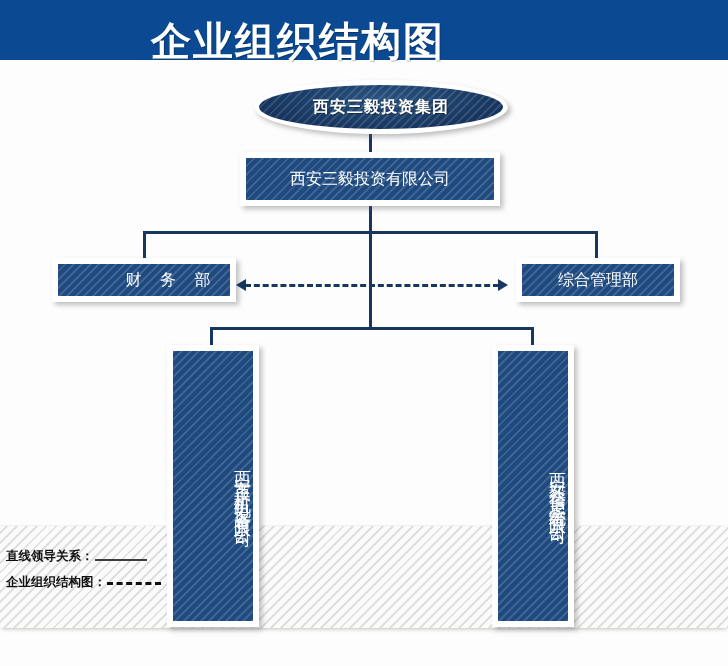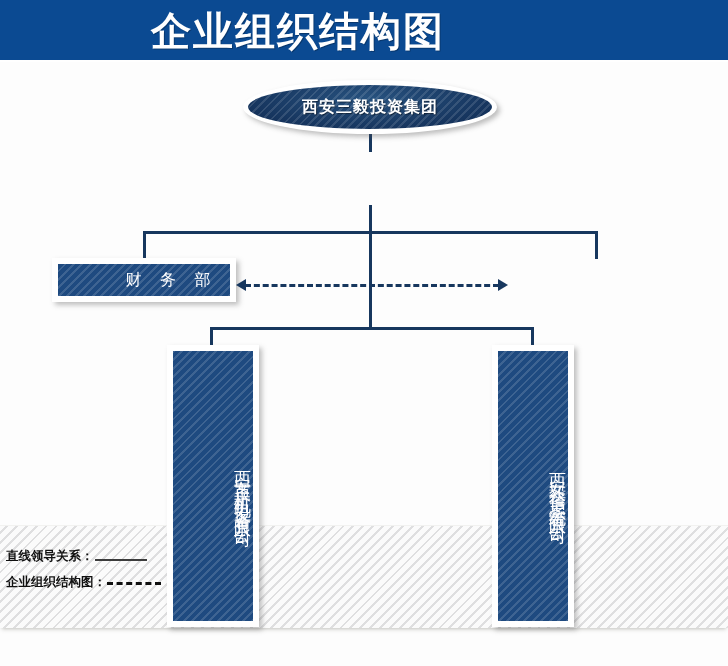--- a/index.html
+++ b/index.html
@@ -11,21 +11,21 @@
   }
   #stage { position: relative; width: 728px; height: 666px; background: #fdfdfd; }
 
   
   .header-banner {
     position: absolute; left: 0; top: 0; width: 728px; height: 62px;
     background: #0b4a92;
     border-bottom: 2px solid #ffffff;
   }
   .header-title {
-    position: absolute; left: 0; top: 0; width: 596px; height: 62px;
+    position: absolute; left: 0; top: 10px; width: 596px; height: 62px;
     display: flex; align-items: center; justify-content: center;
     color: #ffffff;
     font-size: 40px;
     font-weight: 700;
     letter-spacing: 2px;
     text-shadow: 1px 1px 0 rgba(0,0,0,.25);
   }
 
   
   .hatch-band {
@@ -147,29 +147,35 @@
 
   <div class="conn v" style="left:369px; top:205px; width:3px; height:125px;"></div>
   <div class="conn h" style="left:143px; top:231px; width:455px; height:3px;"></div>
   <div class="conn v" style="left:143px; top:231px; width:3px; height:28px;"></div>
   <div class="conn v" style="left:595px; top:231px; width:3px; height:28px;"></div>
 
   <div class="conn h" style="left:210px; top:327px; width:324px; height:3px;"></div>
   <div class="conn v" style="left:210px; top:327px; width:3px; height:22px;"></div>
   <div class="conn v" style="left:531px; top:327px; width:3px; height:22px;"></div>
 
-  <div class="node ellipse" style="left:243px; top:80px; width:254px; height:54px;">
+  <div class="node ellipse" style="left:254px; top:80px; width:254px; height:54px;">
     <div class="fill">西安三毅投资集团</div>
   </div>
 
+  <div class="node hbox" style="left:240px; top:152px; width:260px; height:54px;">
+    <div class="fill">西安三毅投资有限公司</div>
+  </div>
 
   <div class="node hbox spaced" style="left:52px; top:258px; width:184px; height:44px;">
     <div class="fill">财 务 部</div>
   </div>
 
+  <div class="node hbox" style="left:516px; top:258px; width:164px; height:44px;">
+    <div class="fill">综合管理部</div>
+  </div>
 
   <div class="dashed-arrow">
     <span class="head left"></span>
     <span class="line"></span>
     <span class="head right"></span>
   </div>
 
   <div class="node vbox" style="left:167px; top:345px; width:92px; height:282px;">
     <div class="fill">西安市三桥机电设备有限公司</div>
   </div>

